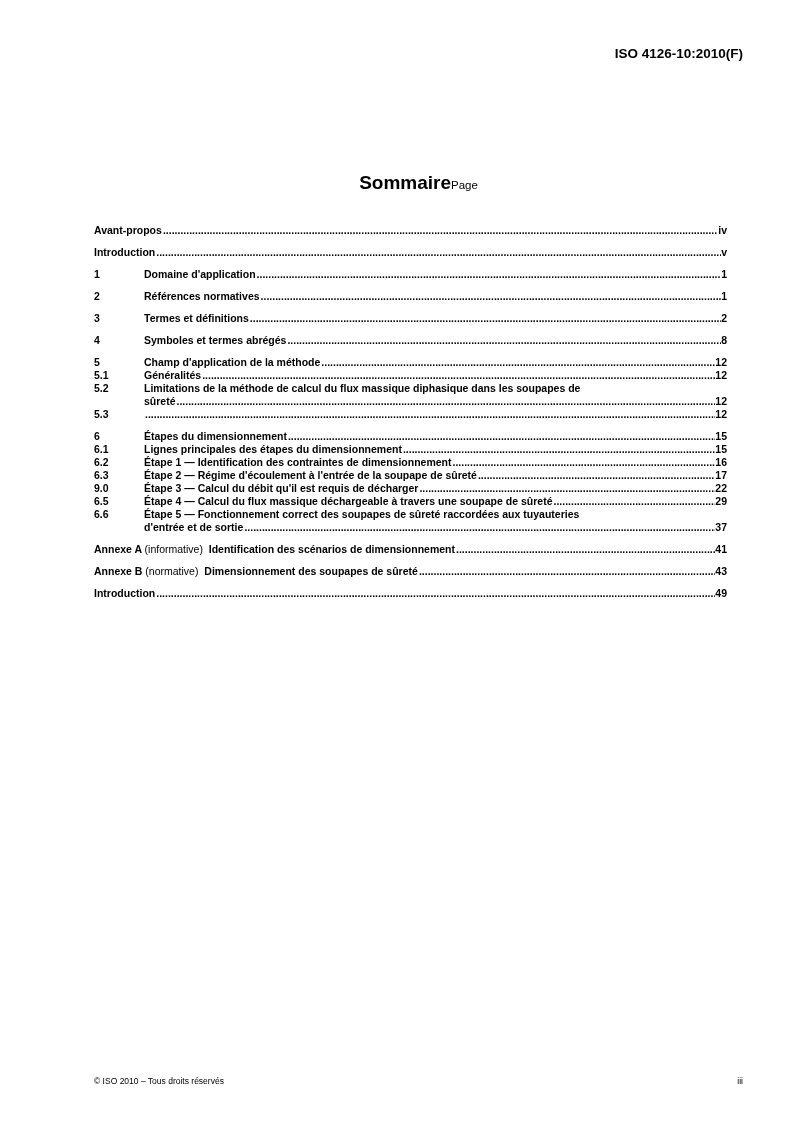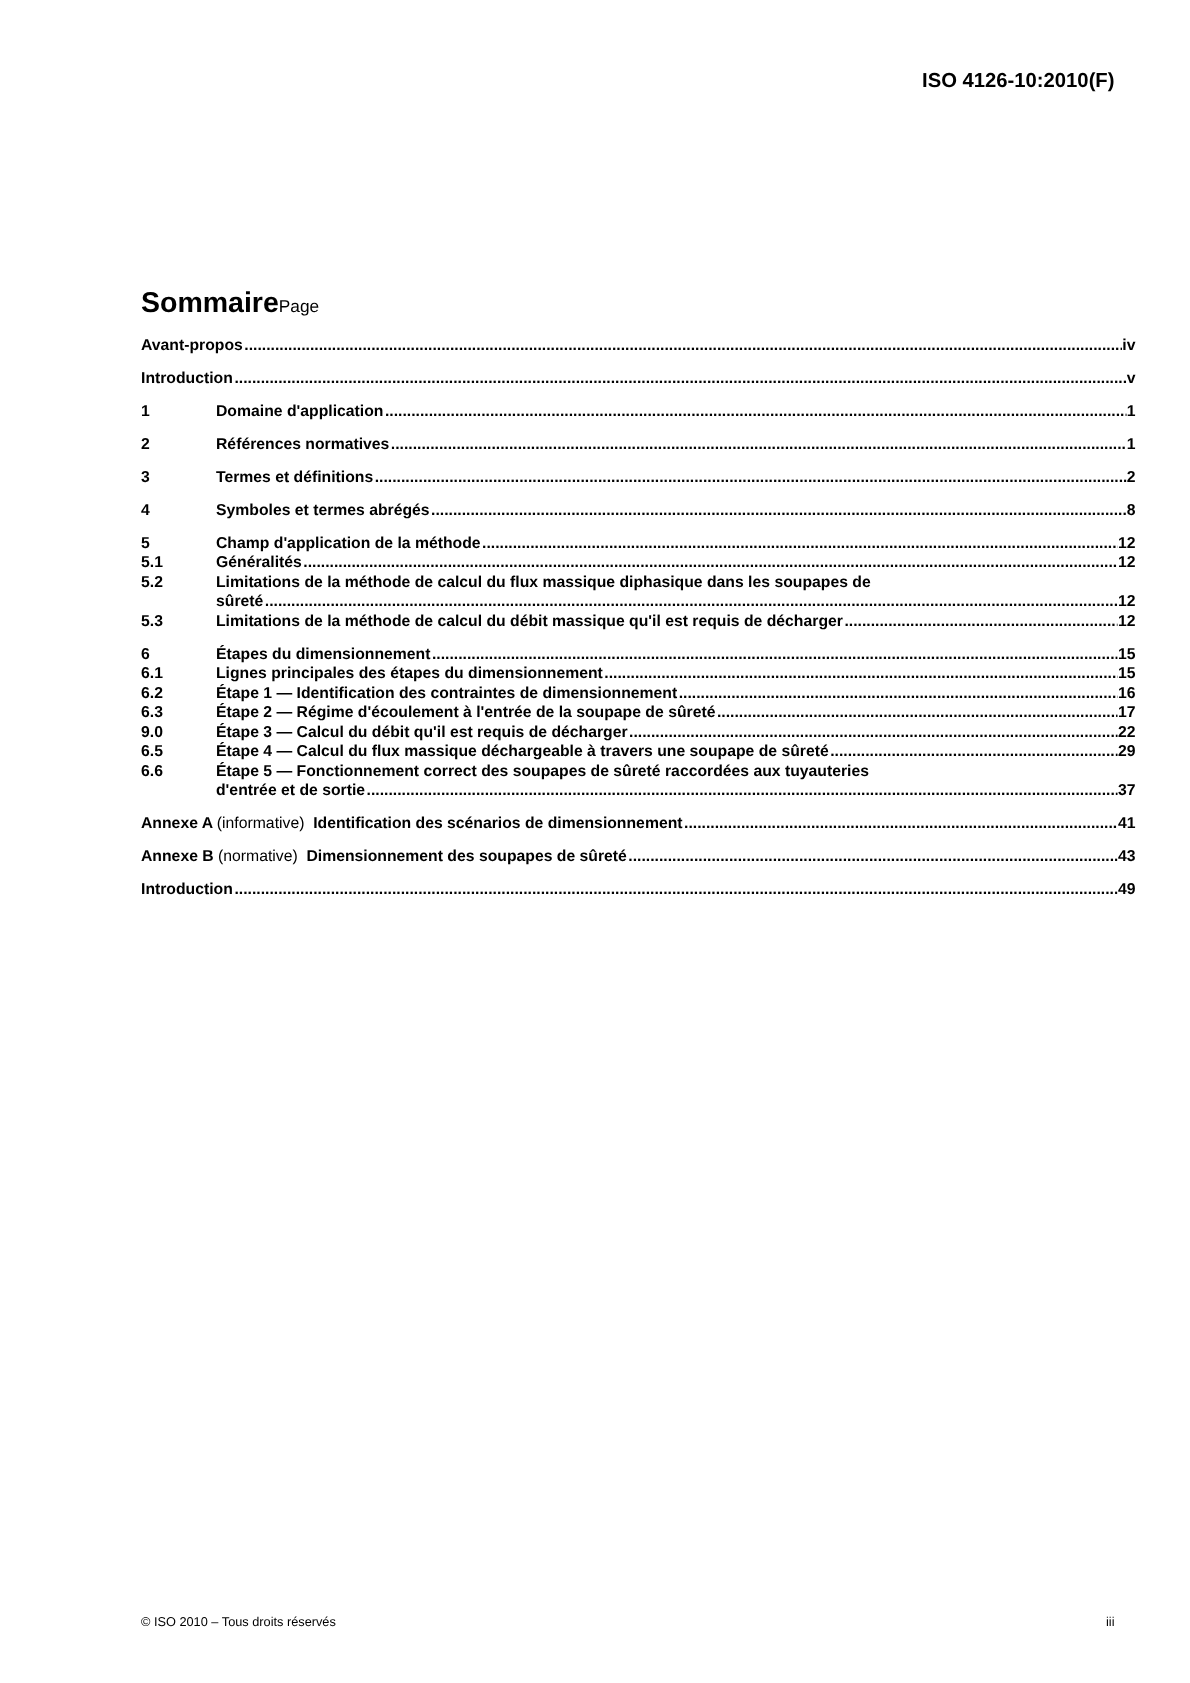--- a/index.html
+++ b/index.html
@@ -1,21 +1,21 @@
 <!DOCTYPE html>
 <html><head>
 <meta charset="utf-8">
 <style>
   html, body { margin: 0; padding: 0; background: #ffffff; }
   body { width: 793px; height: 1122px; position: relative; font-family: "Liberation Sans", sans-serif; color: #000; overflow: hidden; }
   .header-ref { position: absolute; right: 50px; top: 46px; font-size: 13.5px; font-weight: bold; }
-  .title-row { position: absolute; left: 94px; right: 50px; top: 192px; display: flex; justify-content: flex-start; align-items: baseline; }
+  .title-row { position: absolute; left: 94px; right: 50px; top: 172px; display: flex; justify-content: center; align-items: baseline; }
   .title { font-size: 19px; font-weight: bold; }
   .page-label { font-size: 11.5px; }
-  .toc { position: absolute; left: 94px; right: 36px; top: 224px; font-size: 10.5px; }
+  .toc { position: absolute; left: 94px; right: 66px; top: 224px; font-size: 10.5px; }
   .row { display: flex; align-items: baseline; line-height: 13px; white-space: nowrap; }
   .row .num { width: 50px; flex: 0 0 50px; font-weight: bold; }
   .row .txt { font-weight: bold; }
   .row .txt .norm { font-weight: normal; }
   .row .dots { flex: 1 1 auto; overflow: hidden; font-weight: bold; margin: 0 0 0 1px; letter-spacing: 0; }
   .row .dots::before { content: "..................................................................................................................................................................................................................................................................................."; }
   .row .pg { font-weight: bold; flex: 0 0 auto; }
   .cont { padding-left: 50px; }
   .gap-lg { margin-top: 9px; }
   .footer { position: absolute; left: 94px; right: 50px; top: 1076px; display: flex; justify-content: space-between; font-size: 8.5px; }
@@ -82,21 +82,20 @@
     <span class="num">5.2</span>
       <span class="txt">Limitations de la méthode de calcul du flux massique diphasique dans les soupapes de</span>
   </div>
   <div class="row cont">
     <span class="txt">sûreté</span>
       <span class="dots"></span>
       <span class="pg">12</span>
   </div>
   <div class="row">
     <span class="num">5.3</span>
-      <span class="txt">Limitations de la méthode de calcul du débit massique qu'il est requis de décharger</span>
       <span class="dots"></span>
       <span class="pg">12</span>
   </div>
   <div class="row gap-lg">
     <span class="num">6</span>
       <span class="txt">Étapes du dimensionnement</span>
       <span class="dots"></span>
       <span class="pg">15</span>
   </div>
   <div class="row">

